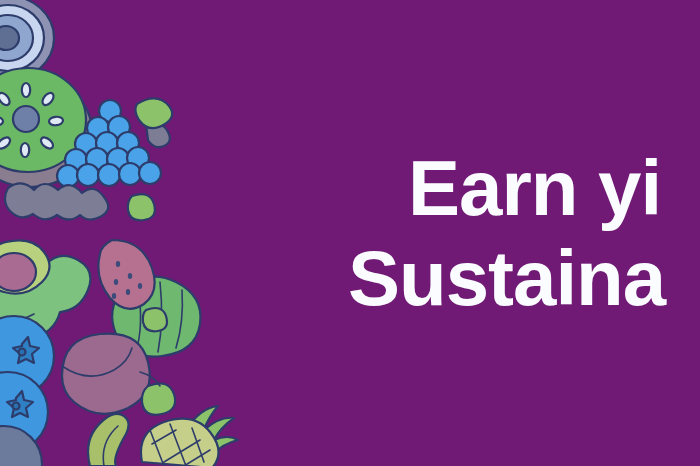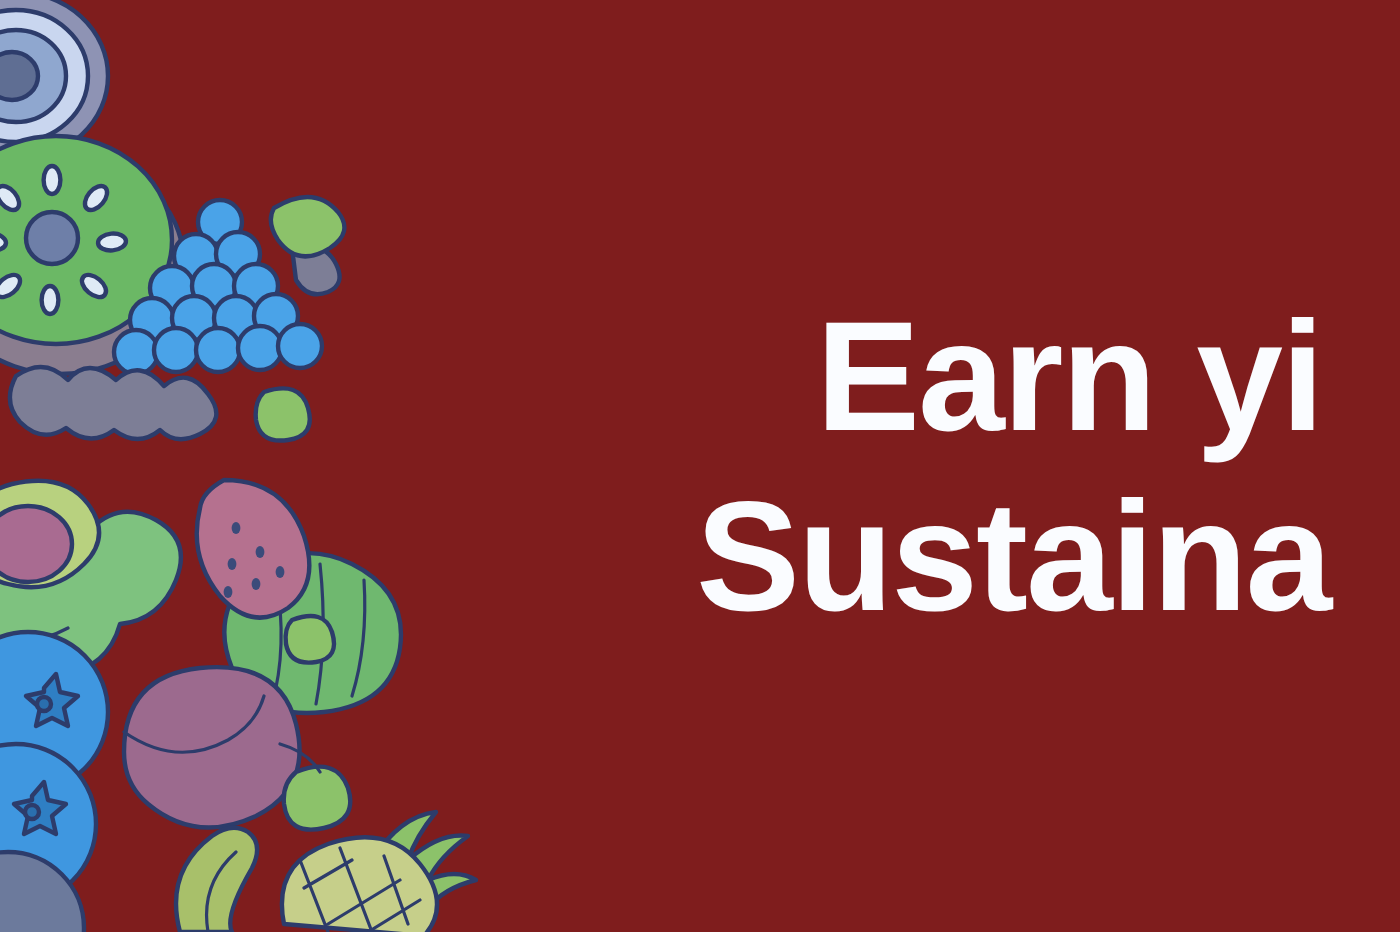--- a/index.html
+++ b/index.html
@@ -53,21 +53,21 @@
   #headline-line-1 {
     padding-left: 60px;
   }
   #headline-line-2 {
     padding-left: 0px;
   }
 </style>
 </head>
 <body>
 
-<div id="banner" style="background: #7f1d1d;">
+<div id="banner" style="background: #701a75;">
 
   <div id="produce-collage">
     <svg width="240" height="466" viewBox="0 0 240 466" xmlns="http://www.w3.org/2000/svg">
       <defs>
         <style>
           .ol { stroke:#2d3c6b; stroke-width:2.2; stroke-linejoin:round; stroke-linecap:round; }
           .olt { stroke:#2d3c6b; stroke-width:1.6; fill:none; stroke-linecap:round; }
         </style>
       </defs>
 

